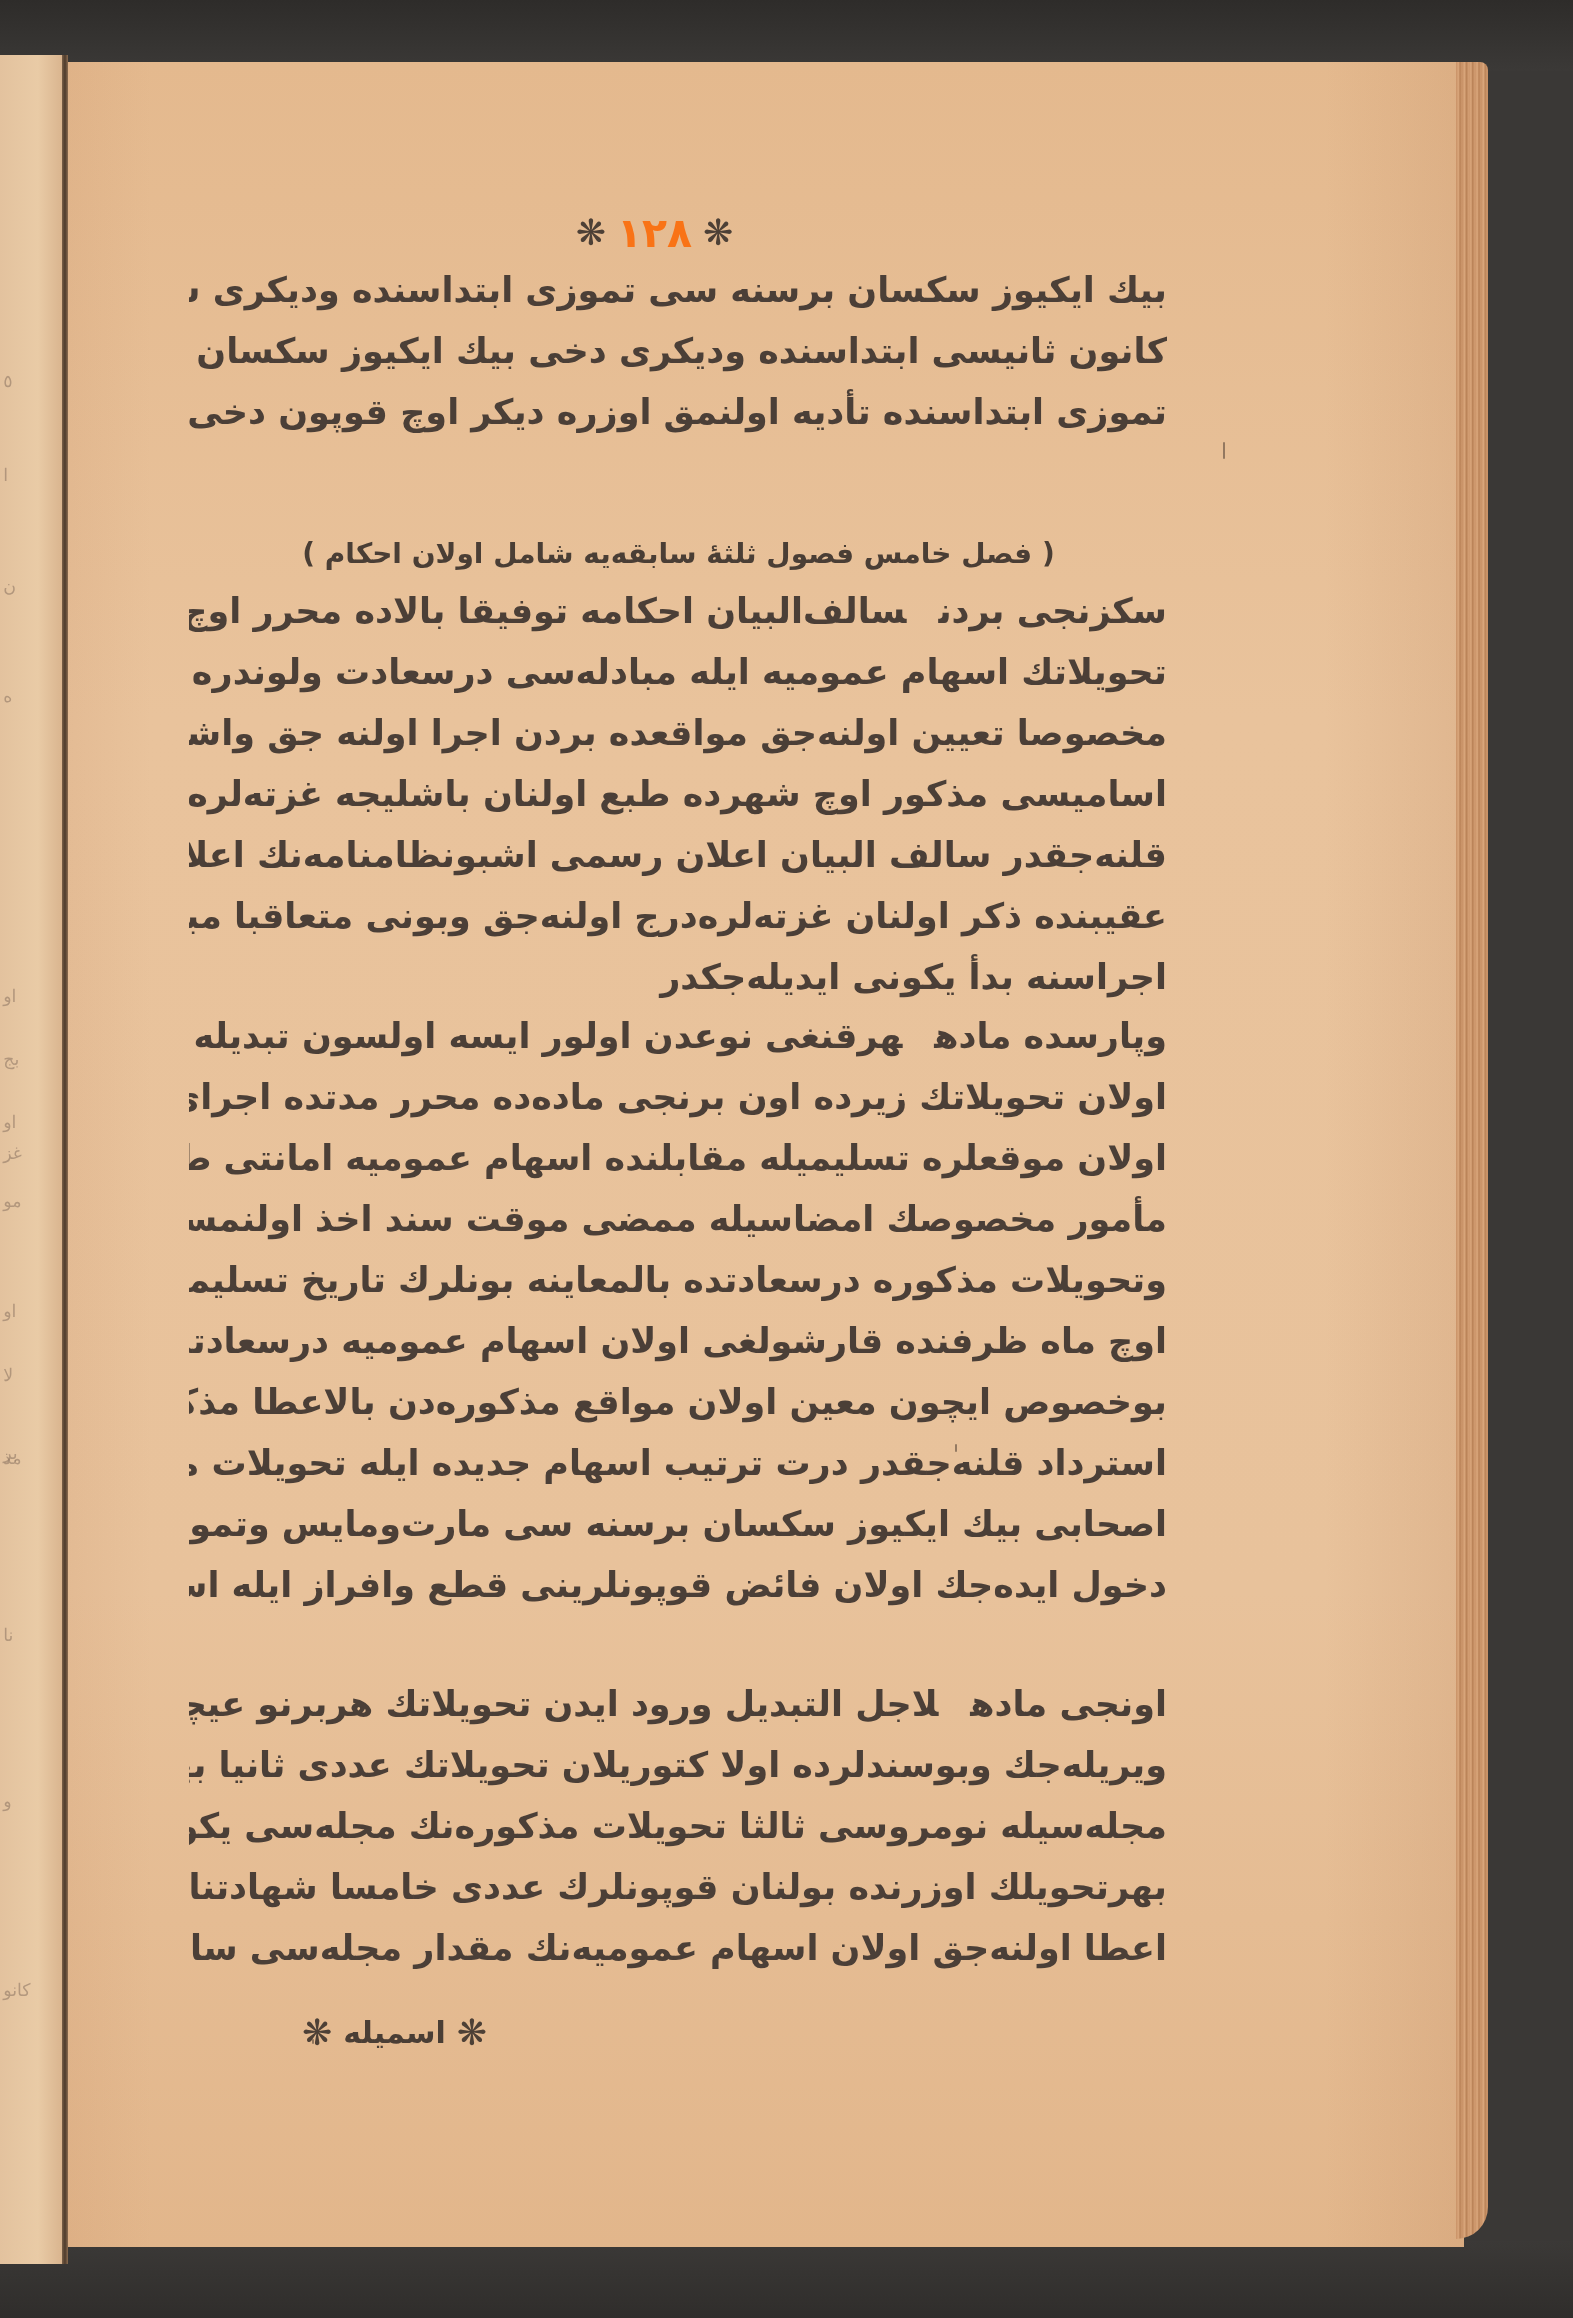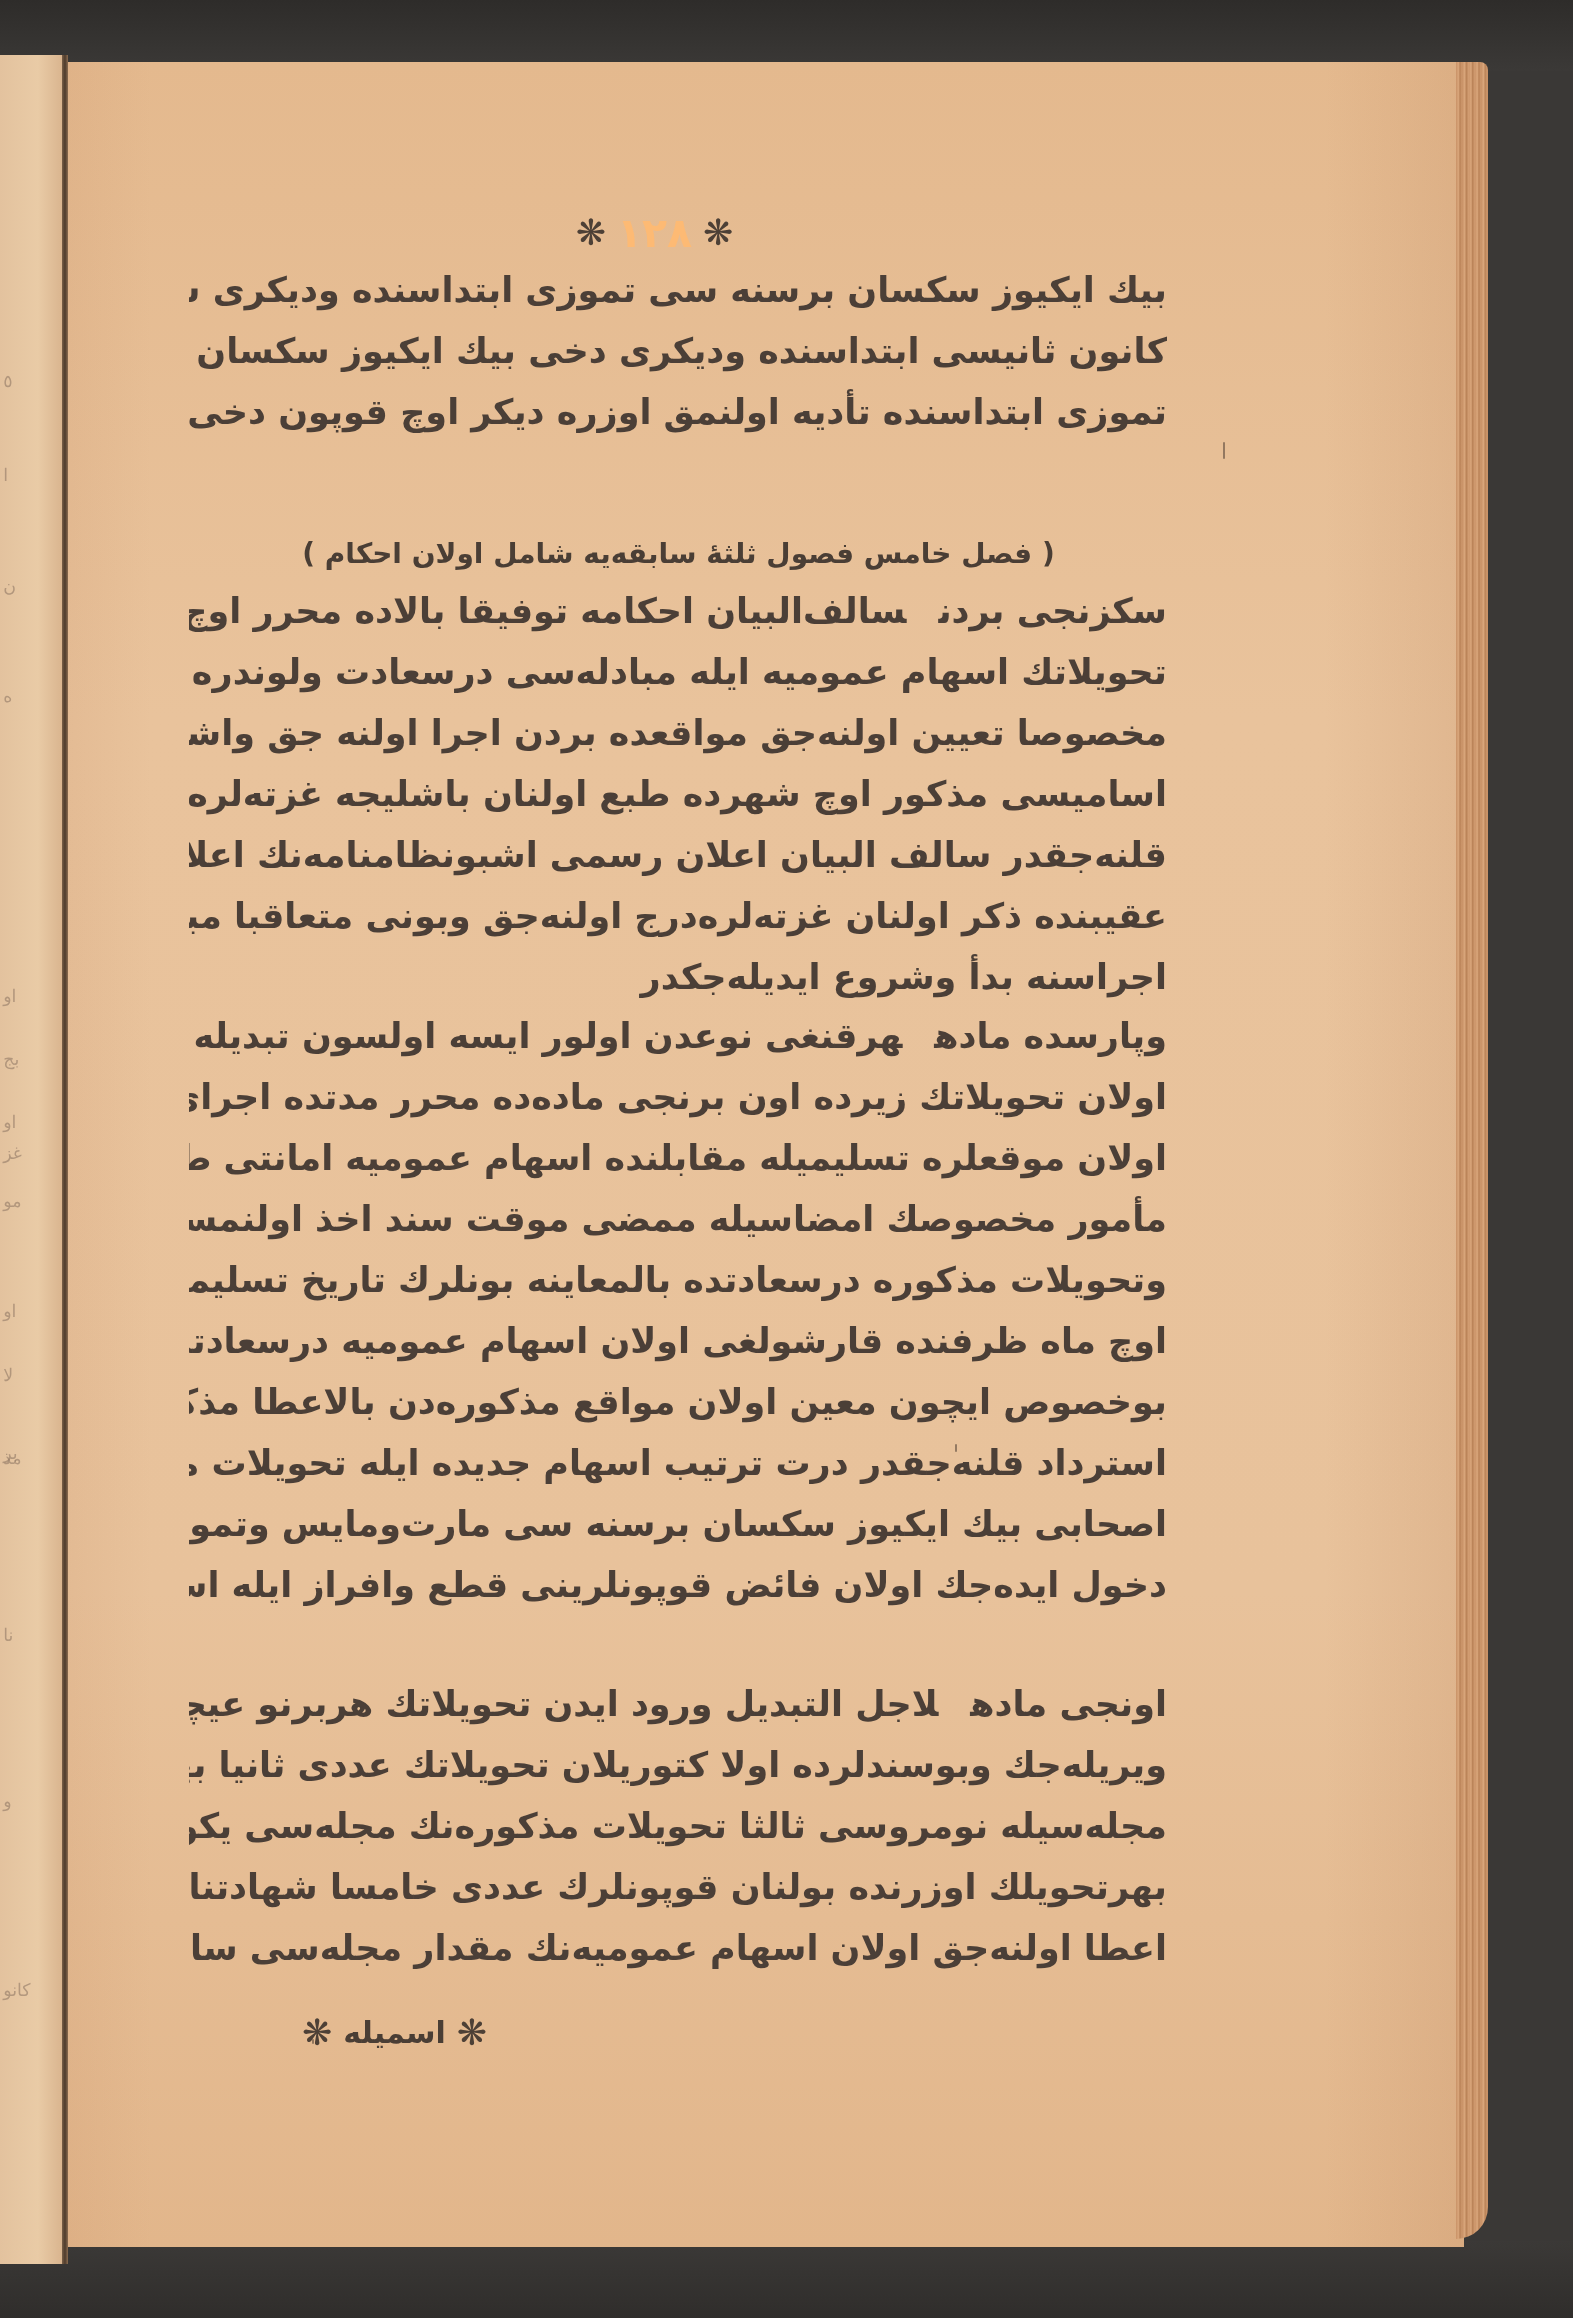--- a/index.html
+++ b/index.html
@@ -56,21 +56,21 @@
     .header {
       position: absolute; left: 552px; top: 201px; width: 205px; height: 63px;
       display: flex; align-items: center; justify-content: center; gap: 11px;
       color: #4a3e35;
     }
     .ornament {
       font-size: 36px; line-height: 1; color: #4d4036;
       font-family: "DejaVu Sans", sans-serif;
     }
     .page-number {
-      font-size: 41px; font-weight: bold; color: #fdba74;
+      font-size: 41px; font-weight: bold; color: #f97316;
       font-family: "DejaVu Sans", sans-serif;
     }
     .text-block {
       position: absolute; left: 189px; width: 978px;
       direction: rtl; text-align: justify; text-align-last: right;
       color: #4b3f37;
       font-family: "DejaVu Sans", sans-serif;
       font-weight: bold;
       font-size: 35px;
     }
@@ -152,21 +152,21 @@
 
   <div class="text-block" style="top:581px;">
     <span class="line">
       <span class="article-label">سكزنجى بردن</span><span>سالف‌البيان احكامه توفيقا بالاده محرر اوچ نوع</span>
     </span>
     <span class="line">تحويلاتك اسهام عموميه ايله مبادله‌سى درسعادت ولوندره وپارسده</span>
     <span class="line">مخصوصا تعيين اولنه‌جق مواقعده بردن اجرا اولنه جق واشبو مواقعك</span>
     <span class="line">اساميسى مذكور اوچ شهرده طبع اولنان باشليجه غزته‌لره درج ايله اعلان</span>
     <span class="line">قلنه‌جقدر سالف البيان اعلان رسمى اشبونظامنامه‌نك اعلان واشاعه‌سى</span>
     <span class="line">عقيبنده ذكر اولنان غزته‌لره‌درج اولنه‌جق وبونى متعاقبا مبادله معاملاتنك</span>
-    <span class="line short" style="padding-right:0;">اجراسنه بدأ وشروع ايديله‌جكدر</span>
+    <span class="line short" style="padding-right:0;">اجراسنه بدأ يكونى ايديله‌جكدر</span>
   </div>
 
   <div class="text-block" style="top:1006px;">
     <span class="line">
       <span class="article-label">وپارسده ماده</span><span>هرقنغى نوعدن اولور ايسه اولسون تبديله كتوريله‌جك</span>
     </span>
     <span class="line">اولان تحويلاتك زيرده اون برنجى ماده‌ده محرر مدتده اجراى مبادله‌يه‌مأمور</span>
     <span class="line">اولان موقعلره تسليميله مقابلنده اسهام عموميه امانتى طرفندن تعيين اولنان</span>
     <span class="line">مأمور مخصوصك امضاسيله ممضى موقت سند اخذ اولنمسى لازم كله‌جك</span>
     <span class="line">وتحويلات مذكوره درسعادتده بالمعاينه بونلرك تاريخ تسليمندن اعتبارا</span>

